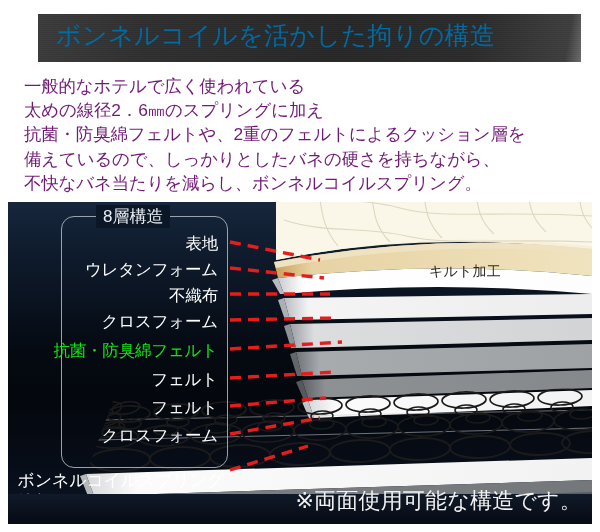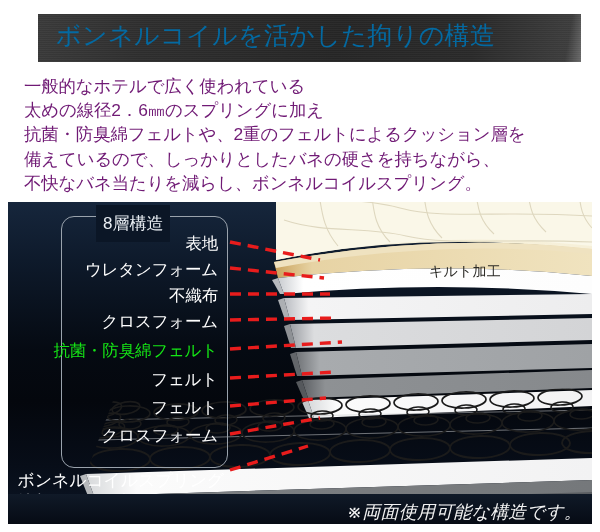--- a/index.html
+++ b/index.html
@@ -56,36 +56,35 @@
   
   #mattress{position:absolute;left:0;top:0;width:584px;height:322px;}
 
   
   #footnote-bar{
     position:absolute;left:0;bottom:0;width:584px;height:30px;
     background:linear-gradient(180deg,#101a28 0%,#060b14 100%);
     z-index:9;
   }
   #footnote{
-    position:absolute;right:10px;bottom:0;
-    color:#f2f2f2;font-size:18px;white-space:nowrap;z-index:10;
+    position:absolute;right:10px;bottom:8px;
+    color:#f2f2f2;font-size:22px;white-space:nowrap;z-index:10;
     letter-spacing:.2px;
-    font-style:italic;
   }
 
   
   #layer-box{
     position:absolute;left:53px;top:14px;width:167px;height:252px;
     border:1.6px solid #9aa3ad;border-radius:13px;
     box-sizing:border-box;
   }
   #box-title{
     position:absolute;left:88px;top:3px;
     background:#0b1626;
-    padding:7px 7px;color:#e9eef3;font-size:17px;white-space:nowrap;z-index:5;
+    padding:0 7px;color:#e9eef3;font-size:17px;white-space:nowrap;z-index:5;
   }
 
   .layer-label{
     position:absolute;right:374px;              
     color:#ffffff;font-size:16.5px;white-space:nowrap;text-align:right;
     letter-spacing:-.2px;
   }
   .layer-label.hl{color:#15e515;}
 
   #coil-caption{

